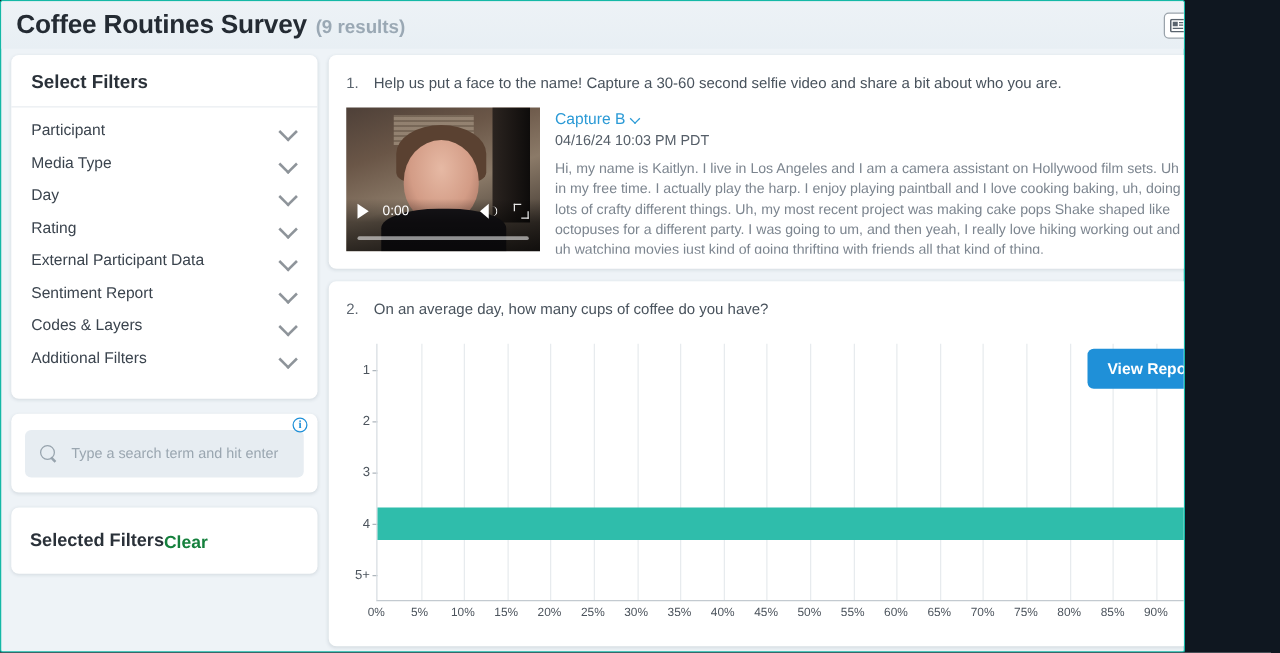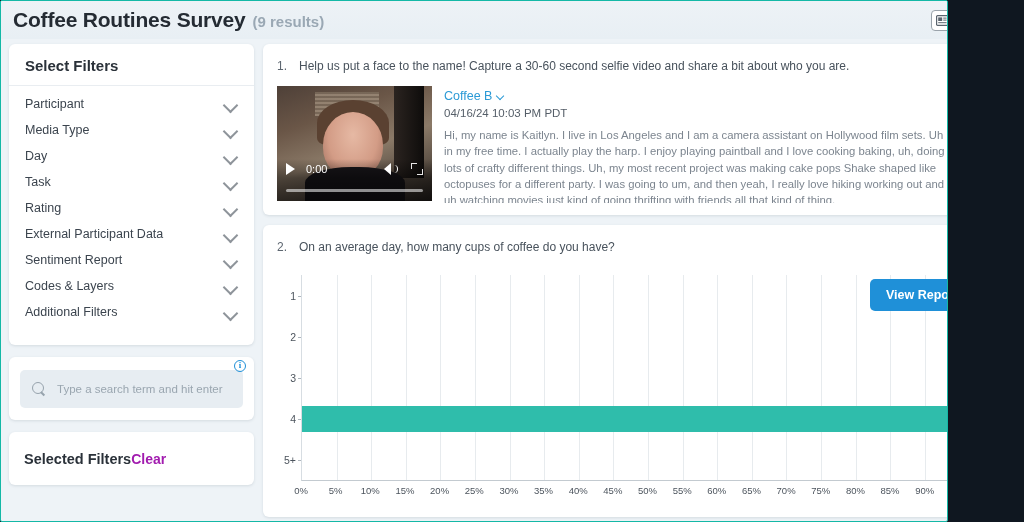--- a/index.html
+++ b/index.html
@@ -111,21 +111,21 @@
   }
   .search-input {
     border: none; background: transparent; outline: none;
     font-size: 11.5px; color: #4a535d; width: 100%;
     font-family: "Liberation Sans", sans-serif;
   }
   .search-input::placeholder { color: #9aa6b0; }
 
   .selected-card { padding: 19px 15px 18px 15px; display: flex; align-items: center; }
   .selected-title { font-size: 14.5px; font-weight: bold; color: #2a3139; }
-  .clear-link { font-size: 14px; color: #a21caf; font-weight: bold; cursor: pointer; }
+  .clear-link { font-size: 14px; color: #15803d; font-weight: bold; cursor: pointer; }
 
   
   .main { flex: 1; display: flex; flex-direction: column; gap: 10px; min-width: 0; }
 
   .q-card { background: #fff; border-radius: 6px; box-shadow: 0 1px 3px rgba(40,60,80,.13); }
 
   .q-head { display: flex; align-items: flex-start; padding: 13px 14px 12px 14px; gap: 0; }
   .q-num { font-size: 12px; color: #5d6670; width: 22px; flex: 0 0 22px; padding-top: 2px; }
   .q-text { font-size: 12px; color: #48525c; flex: 1; line-height: 1.35; padding-top: 1px; }
   .sort-select {
@@ -354,24 +354,20 @@
           <div class="filter-row">
             <span class="filter-label">Participant</span>
             <span class="chev"></span>
           </div>
           <div class="filter-row">
             <span class="filter-label">Media Type</span>
             <span class="chev"></span>
           </div>
           <div class="filter-row">
             <span class="filter-label">Day</span>
-            <span class="chev"></span>
-          </div>
-          <div class="filter-row">
-            <span class="filter-label">Task</span>
             <span class="chev"></span>
           </div>
           <div class="filter-row">
             <span class="filter-label">Rating</span>
             <span class="chev"></span>
           </div>
           <div class="filter-row">
             <span class="filter-label">External Participant Data</span>
             <span class="chev"></span>
           </div>
@@ -426,21 +422,21 @@
                   <span class="vspacer"></span>
                   <span class="spk"></span>
                   <span class="fsq"></span>
                 </div>
                 <div class="vprog"></div>
               </div>
             </div>
 
             <div class="resp-text">
               <span class="resp-name">
-                <span>Coffee B</span>
+                <span>Capture B</span>
                 <span class="name-chev"></span>
               </span>
               <div class="resp-date">04/16/24 10:03 PM PDT</div>
               <div class="transcript">Hi, my name is Kaitlyn. I live in Los Angeles and I am a camera assistant on Hollywood film sets. Uh in my free time. I actually play the harp. I enjoy playing paintball and I love cooking baking, uh, doing lots of crafty different things. Uh, my most recent project was making cake pops Shake shaped like octopuses for a different party. I was going to um, and then yeah, I really love hiking working out and uh watching movies just kind of going thrifting with friends all that kind of thing.</div>
               <div class="t-scroll"></div>
               <div class="expand-btn">
                 <span class="exp-arrow">
                     <span class="exp-a2"></span>
                   </span>
               </div>

